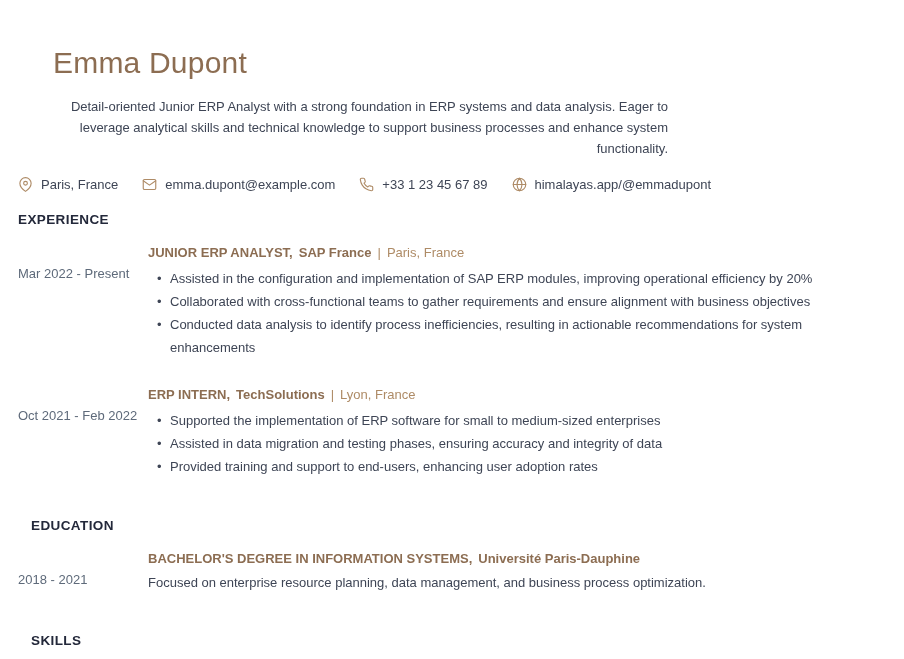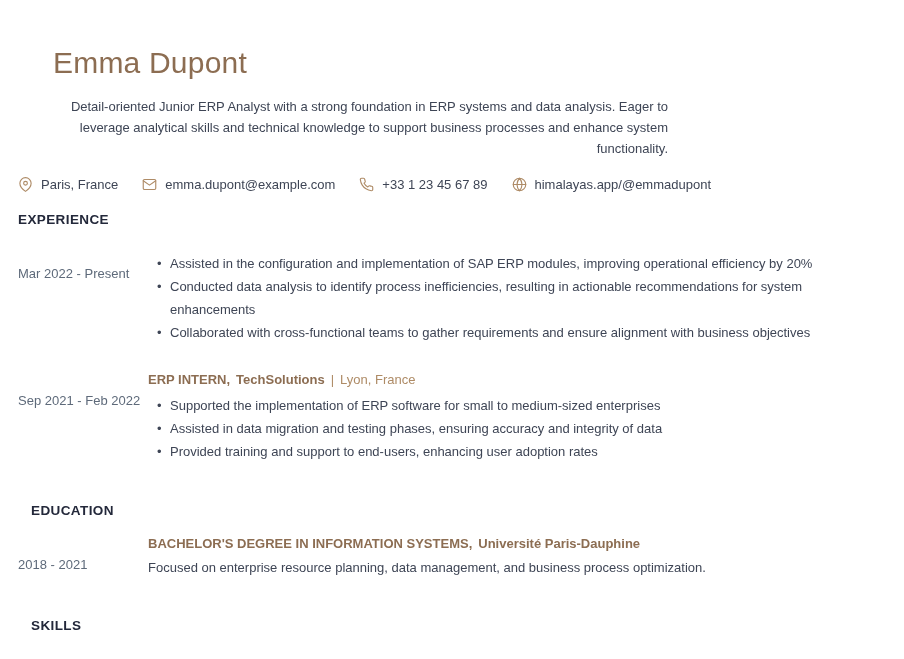--- a/index.html
+++ b/index.html
@@ -117,30 +117,33 @@
       </span>
       <span>himalayas.app/@emmadupont</span>
     </div>
   </div>
 
   <h2 class="section-title">EXPERIENCE</h2>
 
   <div class="entry">
     <div class="dates">Mar 2022 - Present</div>
     <div class="entry-body">
+      <div class="entry-title">
+        <span class="role">JUNIOR ERP ANALYST,</span><span class="company">SAP France</span><span class="sep">|</span><span class="loc">Paris, France</span>
+      </div>
       <ul class="bullets">
         <li>Assisted in the configuration and implementation of SAP ERP modules, improving operational efficiency by 20%</li>
+        <li>Collaborated with cross-functional teams to gather requirements and ensure alignment with business objectives</li>
         <li>Conducted data analysis to identify process inefficiencies, resulting in actionable recommendations for system enhancements</li>
-        <li>Collaborated with cross-functional teams to gather requirements and ensure alignment with business objectives</li>
       </ul>
     </div>
   </div>
 
   <div class="entry">
-    <div class="dates">Sep 2021 - Feb 2022</div>
+    <div class="dates">Oct 2021 - Feb 2022</div>
     <div class="entry-body">
       <div class="entry-title">
         <span class="role">ERP INTERN,</span><span class="company">TechSolutions</span><span class="sep">|</span><span class="loc">Lyon, France</span>
       </div>
       <ul class="bullets">
         <li>Supported the implementation of ERP software for small to medium-sized enterprises</li>
         <li>Assisted in data migration and testing phases, ensuring accuracy and integrity of data</li>
         <li>Provided training and support to end-users, enhancing user adoption rates</li>
       </ul>
     </div>

